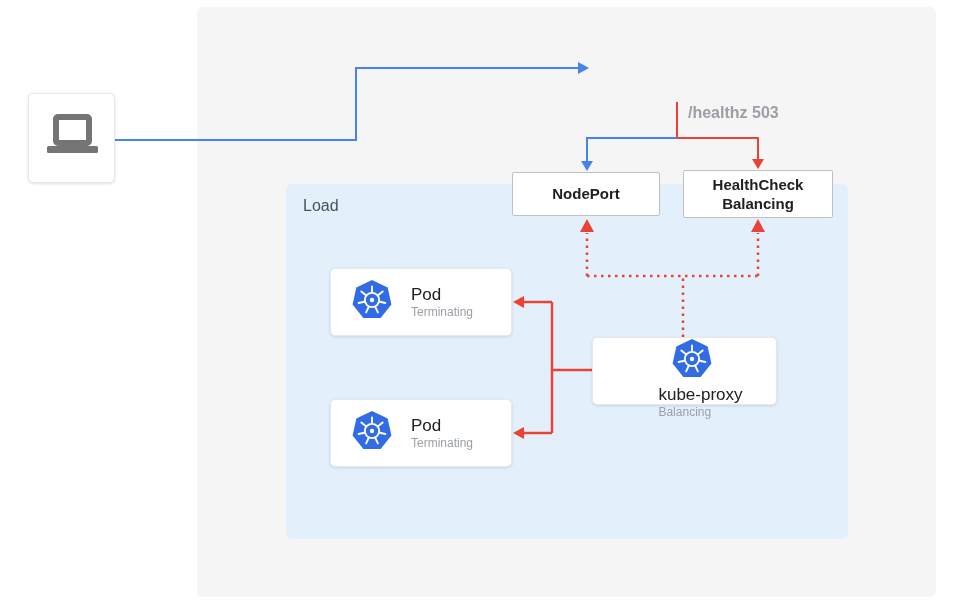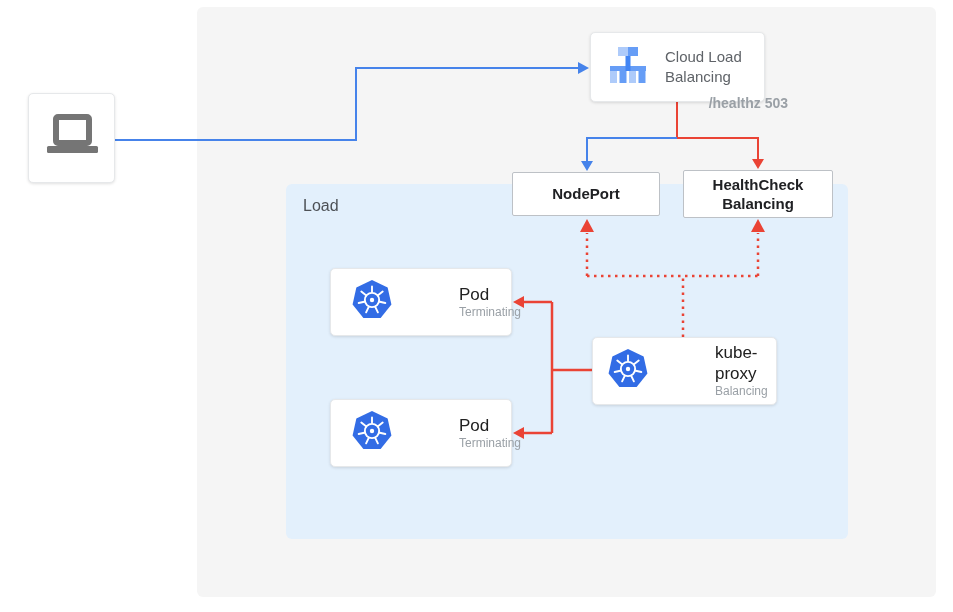--- a/index.html
+++ b/index.html
@@ -39,32 +39,32 @@
 
   .port-card {
     position: absolute; background: #ffffff; border: 1px solid #BDC1C6;
     border-radius: 2px; box-sizing: border-box;
     display: flex; align-items: center; justify-content: center; text-align: center;
     font-size: 15px; font-weight: bold; color: #202124; line-height: 1.3;
   }
   .nodeport-card { left: 512px; top: 172px; width: 148px; height: 44px; }
   .healthcheck-card { left: 683px; top: 170px; width: 150px; height: 48px; padding: 2px 14px; }
 
-  .k8s-card { padding-left: 20px; gap: 48px; }
+  .k8s-card { padding-left: 20px; }
   .pod-card-1 { left: 330px; top: 268px; width: 182px; height: 68px; }
   .pod-card-2 { left: 330px; top: 399px; width: 182px; height: 68px; }
-  .kubeproxy-card { left: 592px; top: 337px; width: 185px; height: 68px; padding-left: 14px; }
+  .kubeproxy-card { left: 592px; top: 337px; width: 185px; height: 68px; padding-left: 14px; flex-direction: column; }
 
   .k8s-text { margin-left: 18px; }
   .k8s-title { font-size: 17px; color: #212121; line-height: 1.25; }
   .k8s-subtitle { font-size: 12px; color: #9AA0A6; line-height: 1.3; }
 
   .healthz-label {
-    position: absolute; left: 688px; top: 95px; width: 100px;
-    font-size: 14px; font-weight: bold; color: #9AA0A6; text-align: right;
+    position: absolute; left: 688px; top: 104px; width: 100px;
+    font-size: 16px; font-weight: bold; color: #9AA0A6;
   }
 
   .connector-svg {
     position: absolute; left: 0; top: 0; width: 953px; height: 612px;
     pointer-events: none;
   }
 </style>
 </head>
 <body>
 
@@ -100,36 +100,20 @@
 
   <div class="card laptop-card">
     <span>
       <svg width="58" height="46" viewBox="0 0 58 46">
         <rect x="13" y="4" width="33" height="26" rx="2" fill="none" stroke="#757575" stroke-width="6"></rect>
         <rect x="4" y="33" width="51" height="7" rx="1.5" fill="#757575"></rect>
       </svg>
     </span>
   </div>
 
-  <div class="card clb-card">
-    <span>
-      <svg width="46" height="42" viewBox="0 0 46 42">
-        <rect x="13" y="3" width="10" height="9" fill="#AECBFA"></rect>
-        <rect x="23" y="3" width="10" height="9" fill="#669DF6"></rect>
-        <rect x="20.5" y="12" width="5" height="10" fill="#4285F4"></rect>
-        <rect x="5" y="22" width="36" height="5" fill="#669DF6"></rect>
-        <rect x="20.5" y="22" width="5" height="5" fill="#4285F4"></rect>
-        <rect x="5" y="27" width="7" height="12" fill="#AECBFA"></rect>
-        <rect x="14.5" y="27" width="7" height="12" fill="#669DF6"></rect>
-        <rect x="24" y="27" width="7" height="12" fill="#AECBFA"></rect>
-        <rect x="33.5" y="27" width="7" height="12" fill="#669DF6"></rect>
-      </svg>
-    </span>
-    <div class="clb-label">Cloud Load Balancing</div>
-  </div>
 
   <div class="healthz-label">/healthz 503</div>
 
   <div class="port-card nodeport-card">
     <span>NodePort</span>
   </div>
 
   <div class="port-card healthcheck-card">
     <span>HealthCheck Balancing</span>
   </div>

